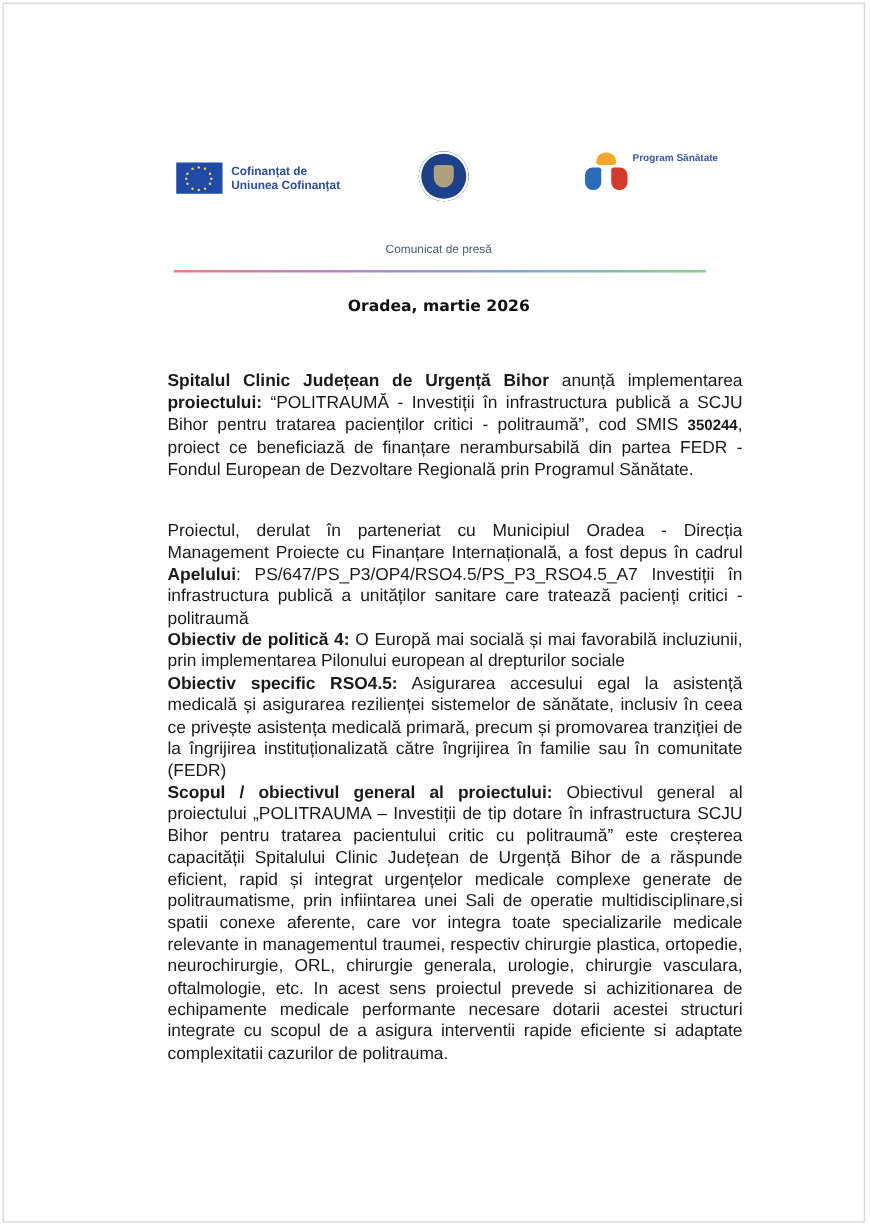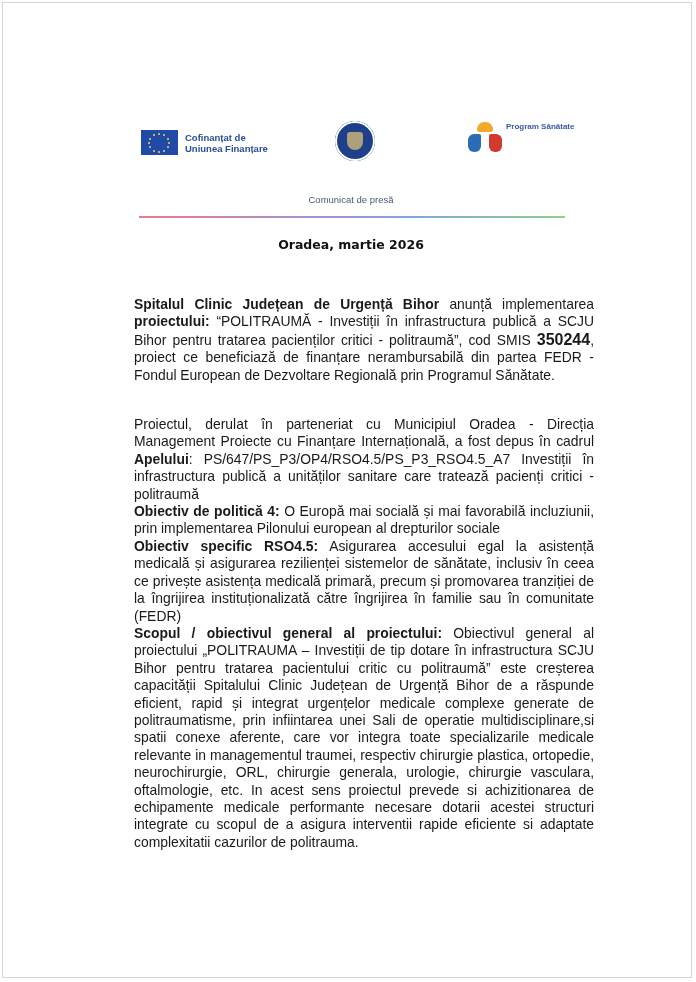--- a/index.html
+++ b/index.html
@@ -25,21 +25,21 @@
     font-family: "Liberation Sans", sans-serif; font-size: 9.5px; color: #4a5a78; }
   .divider { position: absolute; left: 136px; top: 213px; width: 426px; height: 1.5px;
     background: linear-gradient(to right, #ee7b86, #a58fd6 40%, #7fa8dd 65%, #8fd08a); }
   .dateline { position: absolute; left: 0; width: 696px; top: 234px; text-align: center;
     font-family: "DejaVu Sans", sans-serif; font-size: 12.5px; font-weight: bold; color: #111; }
   .body { position: absolute; left: 131px; top: 293px; width: 460px;
     font-family: "Liberation Sans", sans-serif; font-size: 13.9px; line-height: 17.4px; color: #1a1a1a; text-align: justify; }
   .body p { margin: 0; }
   .body p.gap { margin-top: 32px; }
   .body b { font-weight: bold; }
-  .smis { font-size: 16px; font-weight: bold; }
+  .smis { font-size: 12px; font-weight: bold; }
 </style>
 </head>
 <body>
 
 <div class="page">
 
   <div class="logo-eu">
     <div class="eu-flag">
       <span class="star" style="left:17px;top:3px"></span>
       <span class="star" style="left:22px;top:4px"></span>
@@ -49,21 +49,21 @@
       <span class="star" style="left:22px;top:20px"></span>
       <span class="star" style="left:17px;top:21px"></span>
       <span class="star" style="left:12px;top:20px"></span>
       <span class="star" style="left:8px;top:16px"></span>
       <span class="star" style="left:7px;top:12px"></span>
       <span class="star" style="left:8px;top:8px"></span>
       <span class="star" style="left:12px;top:4px"></span>
     </div>
     <div class="eu-text">
       <div>Cofinanțat de</div>
-      <div>Uniunea Finanțare</div>
+      <div>Uniunea Cofinanțat</div>
     </div>
   </div>
 
   <div class="logo-gov">
     <div class="inner"></div>
   </div>
 
   <div class="logo-ps">
     <div class="ps-icon">
       <span class="a"></span>

